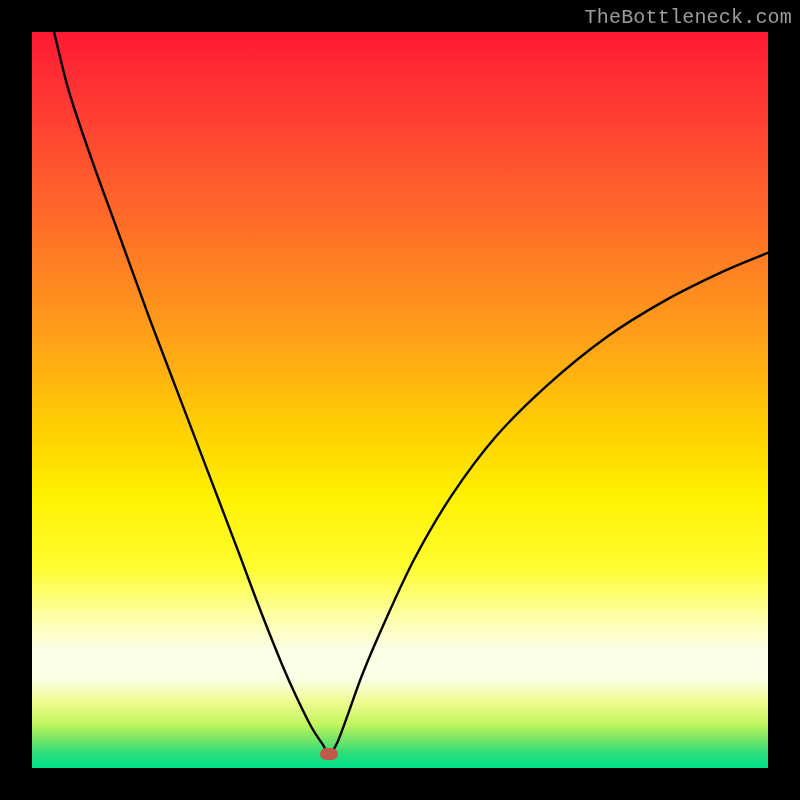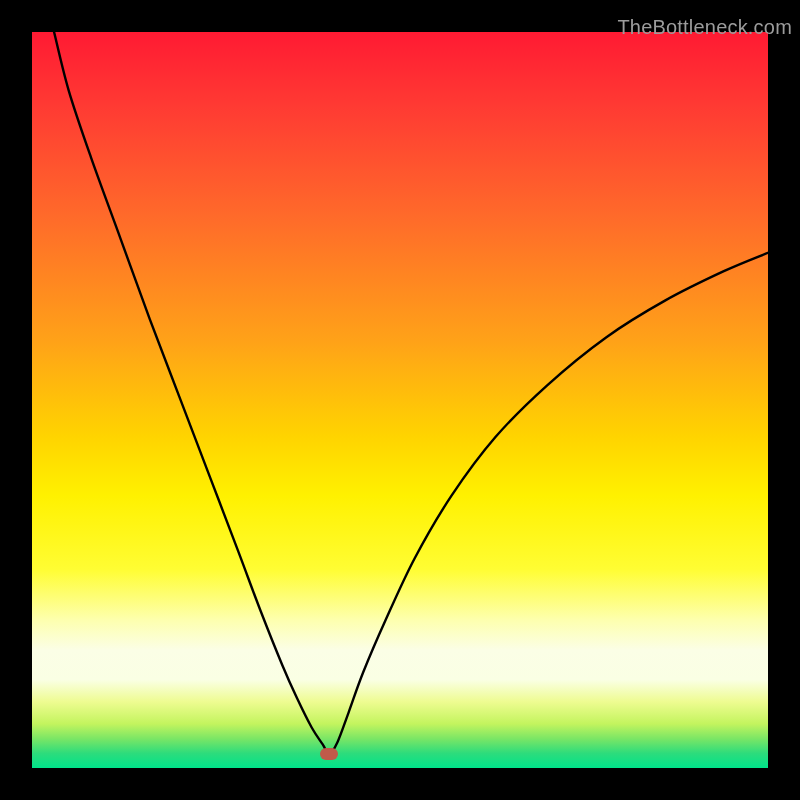--- a/index.html
+++ b/index.html
@@ -60,27 +60,28 @@
   .marker {
     position: absolute;
     width: 18px;
     height: 12px;
     border-radius: 6px;
     background: #c05a4a;
     transform: translate(-50%, -50%);
   }
   .watermark {
     position: absolute;
-    top: 16px;
+    top: 6px;
     right: 8px;
     color: #9c9c9c;
     font-size: 20px;
     font-weight: 500;
     letter-spacing: 0.2px;
     user-select: none;
+    font-family: Liberation Mono, monospace;
   }
 </style>
 </head>
 <body>
 
 <div class="frame">
 
   <div class="plot-area">
     <div class="gradient-bg"></div>
 

